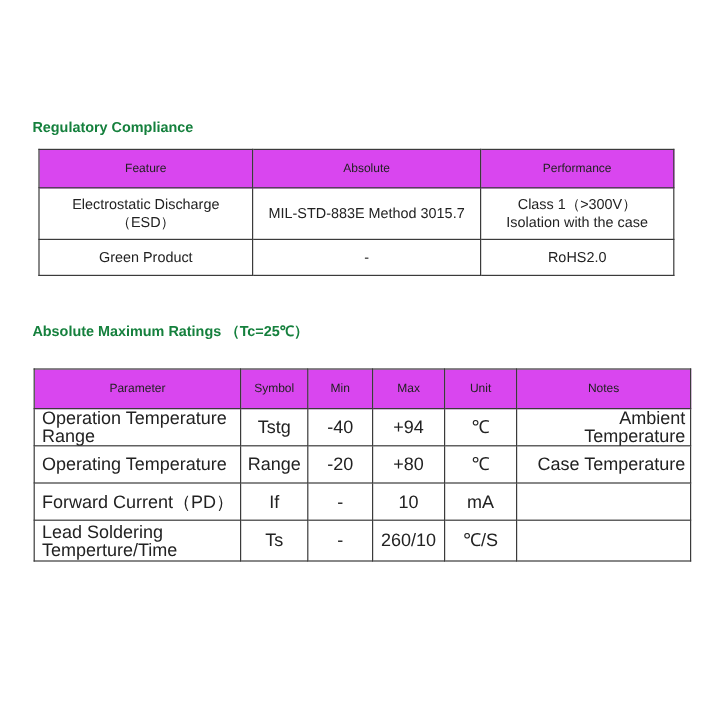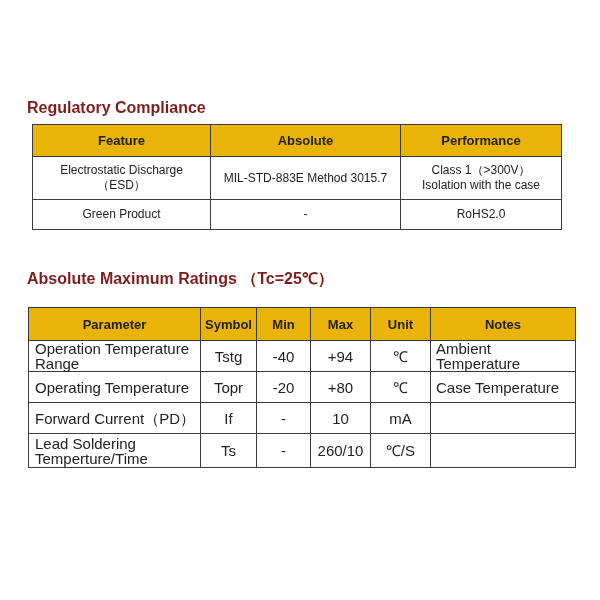--- a/index.html
+++ b/index.html
@@ -1,25 +1,25 @@
 <!DOCTYPE html>
 <html><head>
   <meta charset="utf-8">
   <style>
     html, body { margin: 0; padding: 0; background: #ffffff; }
     body { width: 600px; height: 600px; position: relative; overflow: hidden;
            font-family: "Liberation Sans", sans-serif; color: #222; }
-    .section-title { position: absolute; font-weight: bold; font-size: 16px;
-                     color: #7f1d1d; white-space: pre; }
+    .section-title { position: absolute; font-weight: bold; font-size: 12px;
+                     color: #15803d; white-space: pre; }
     table { position: absolute; border-collapse: collapse; table-layout: fixed; }
     th, td { border: 1px solid #3b3b3b; font-size: 12px; text-align: center;
              vertical-align: middle; padding: 0 4px; line-height: 15px; }
-    th { background: #eab308; font-weight: bold; font-size: 13px; color: #222; }
+    th { background: #d946ef; font-weight: normal; font-size: 10px; color: #222; }
     td.left { text-align: left; padding-left: 6px; }
-    td.notes { text-align: left; padding-left: 5px; }
+    td.notes { text-align: right; padding-left: 5px; }
     #t1 { left: 32px; top: 124px; width: 529px; }
     #t1 th { height: 31px; }
     #t1 tr.r1 td { height: 42px; }
     #t1 tr.r2 td { height: 29px; }
     #t2 { left: 28px; top: 307px; width: 547px; }
     #t2 th { height: 32px; }
     #t2 td { height: 30px; font-size: 15px; }
     #t2 tr.tall td { height: 33px; }
   </style>
 </head>
@@ -81,21 +81,21 @@
   <tr>
     <td class="left">Operation Temperature Range</td>
     <td>Tstg</td>
     <td>-40</td>
     <td>+94</td>
     <td>℃</td>
     <td class="notes">Ambient Temperature</td>
   </tr>
   <tr>
     <td class="left">Operating Temperature</td>
-    <td>Topr</td>
+    <td>Range</td>
     <td>-20</td>
     <td>+80</td>
     <td>℃</td>
     <td class="notes">Case Temperature</td>
   </tr>
   <tr>
     <td class="left">Forward Current（PD）</td>
     <td>If</td>
     <td>-</td>
     <td>10</td>

